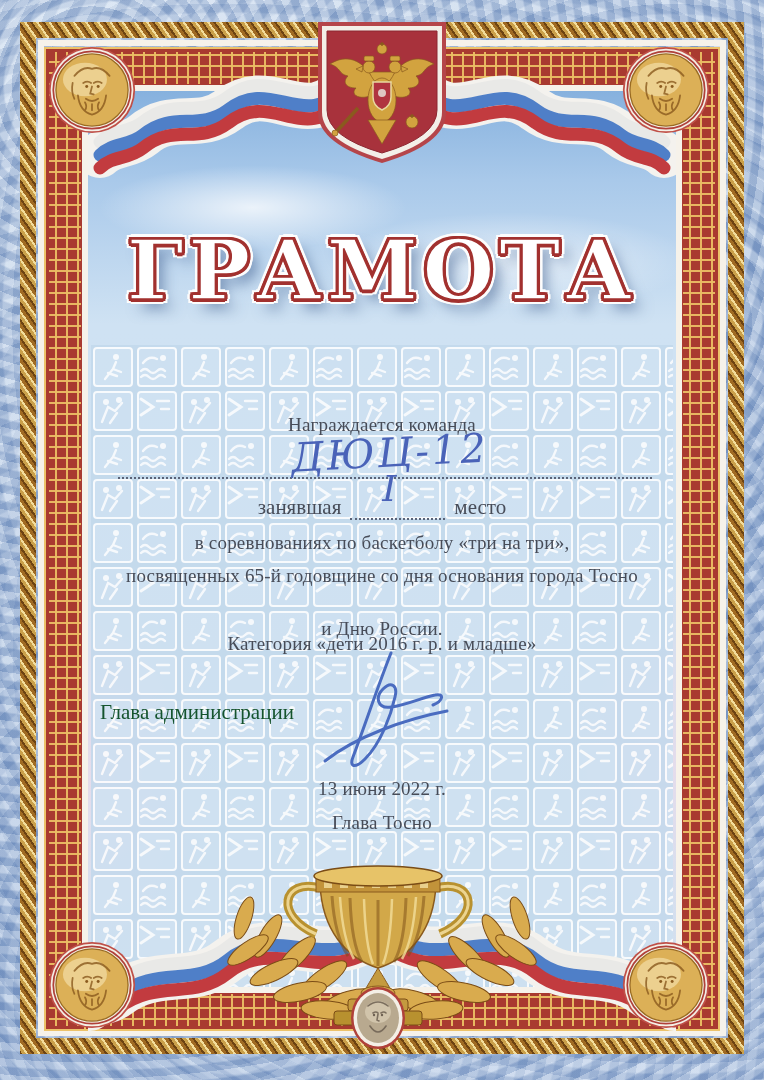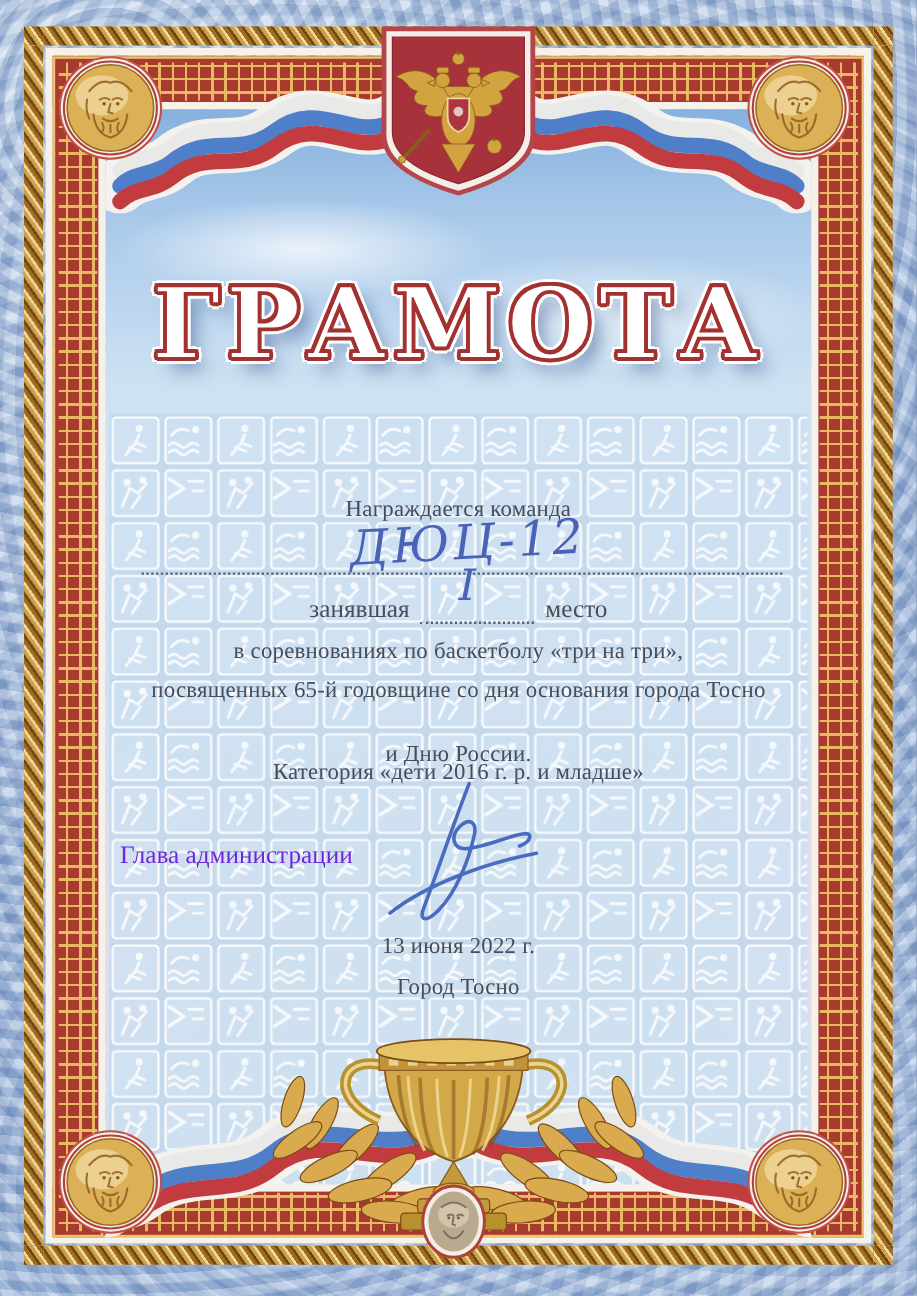--- a/index.html
+++ b/index.html
@@ -85,21 +85,21 @@
     font-size:40px;letter-spacing:3px;transform:rotate(-3deg) translateX(8px);}
   .rule-name{position:absolute;left:118px;right:112px;top:477px;
     border-top:2px dotted #5a6378;z-index:5;}
   .place-row{position:absolute;left:0;right:0;top:494px;display:flex;
     justify-content:center;align-items:flex-end;gap:9px;z-index:6;
     font-size:21px;color:#474c58;}
   .blank{display:inline-block;width:95px;border-bottom:2px dotted #5a6378;position:relative;height:24px;}
   .hand-place{position:absolute;left:32px;top:-26px;font-size:36px;}
 
   .sign-row{position:absolute;left:100px;right:100px;top:700px;display:flex;
-    justify-content:space-between;z-index:6;font-size:21px;color:#6d28d9;}
+    justify-content:space-between;z-index:6;font-size:21px;color:#14532d;}
   .signature{position:absolute;left:295px;top:645px;width:180px;height:130px;z-index:7;}
 </style>
 </head>
 <body>
 
 <div class="page">
   <div class="bg-wavy"></div>
 
   <div class="content"></div>
 
@@ -204,21 +204,21 @@
   </div>
 
   <svg class="signature" viewBox="0 0 180 130">
     <g stroke="#4a6cc0" stroke-width="3" fill="none" stroke-linecap="round">
       <path d="M96 8 C84 38 70 80 58 112 C54 122 60 124 70 114 C86 98 96 70 100 52 C103 40 96 36 88 44 C80 52 82 64 96 62 C112 60 128 52 140 50 C150 48 148 56 138 60"></path>
       <path d="M30 116 C60 92 110 74 152 66"></path>
     </g>
   </svg>
 
   <div class="bodyline l-date">13 июня 2022 г.</div>
-  <div class="bodyline l-city">Город Тосно</div>
+  <div class="bodyline l-city">Глава Тосно</div>
 
   <svg class="decor-bottom" viewBox="0 0 588 210">
     <g stroke-linecap="round" fill="none">
       <g>
         <path d="M300,75 C240,130 190,70 140,110 C105,138 70,115 30,145 C18,154 10,150 2,158" stroke="#f4f2ee" stroke-width="46"></path>
         <path d="M300,75 C240,130 190,70 140,110 C105,138 70,115 30,145 C18,154 10,150 2,158" stroke="#e9e9e7" stroke-width="13" transform="translate(0,-13)"></path>
         <path d="M300,75 C240,130 190,70 140,110 C105,138 70,115 30,145 C18,154 10,150 2,158" stroke="#4f7fc8" stroke-width="13"></path>
         <path d="M300,75 C240,130 190,70 140,110 C105,138 70,115 30,145 C18,154 10,150 2,158" stroke="#c23b3f" stroke-width="13" transform="translate(0,13)"></path>
       </g>
       <g transform="translate(588,0) scale(-1,1)">

